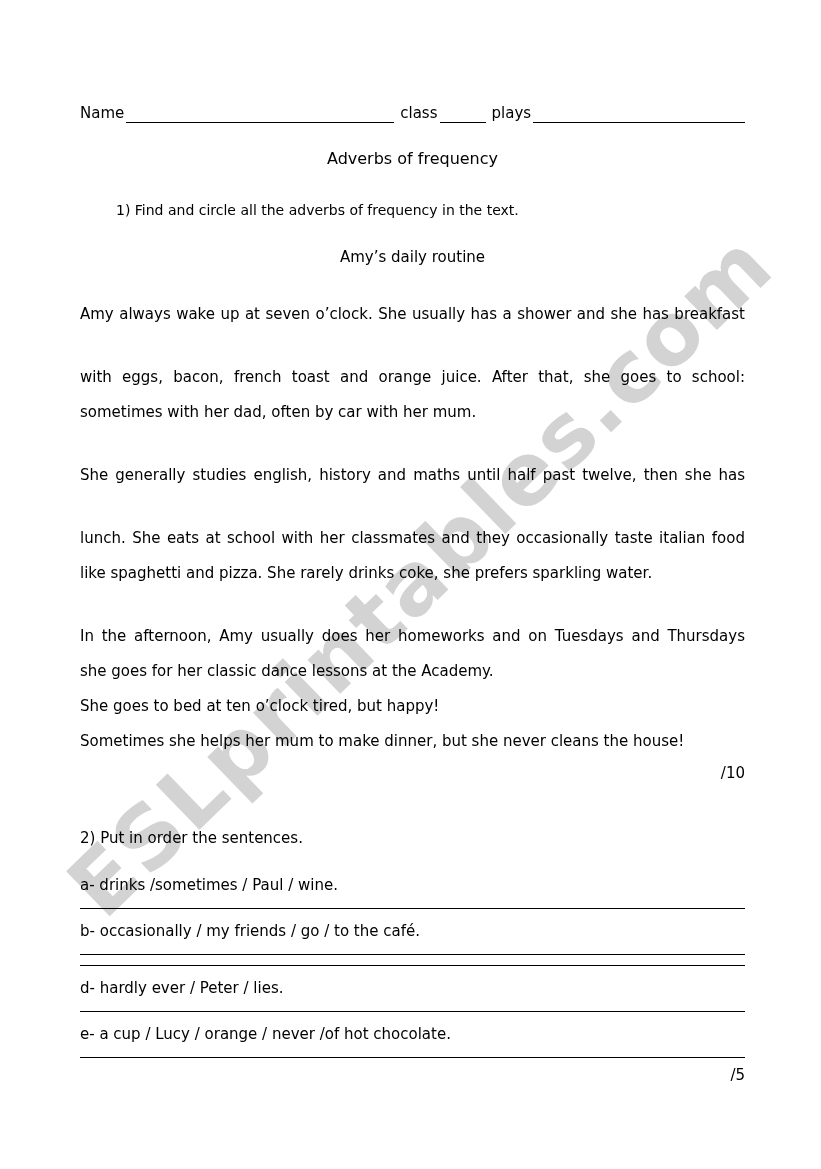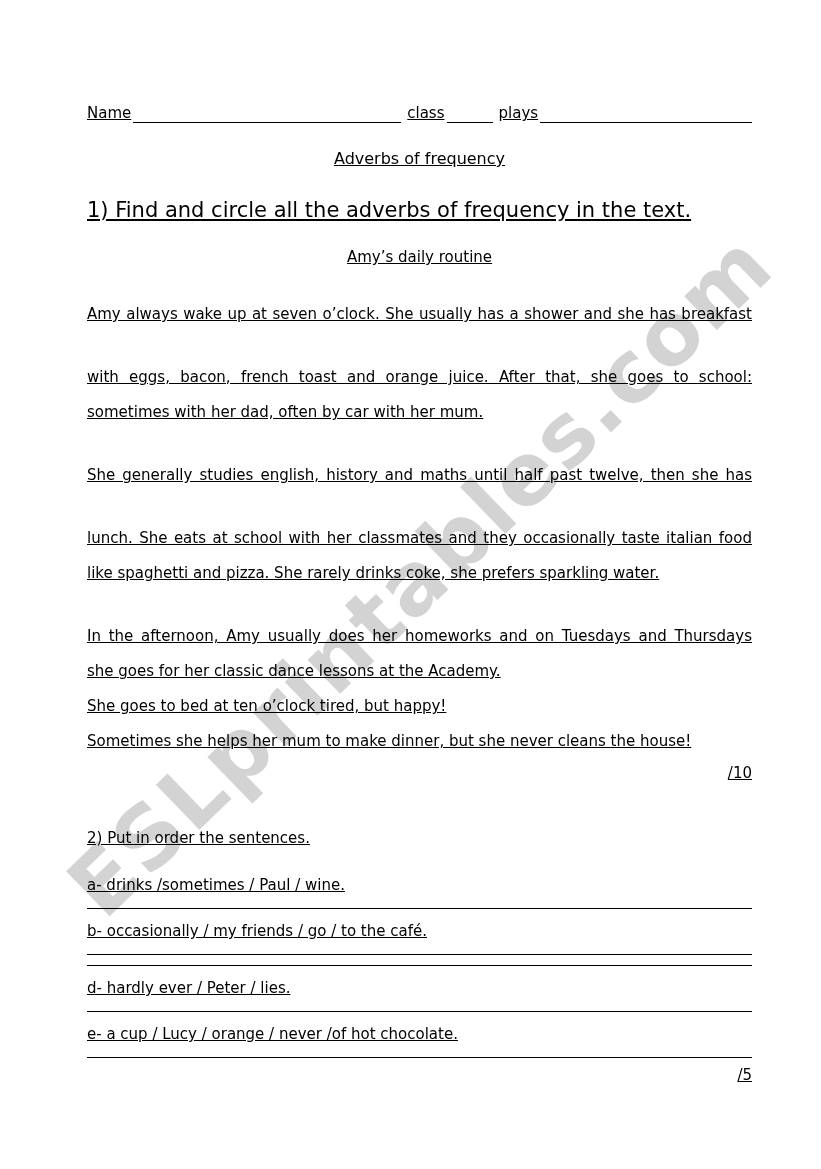--- a/index.html
+++ b/index.html
@@ -19,45 +19,44 @@
     font-weight:bold;
     color:#c9c9c9;
     opacity:0.8;
     letter-spacing:2px;
     white-space:nowrap;
     z-index:0;
     user-select:none;
   }
   .content {
     position:absolute;
-    left:87px; top:0;
+    left:80px; top:0;
     width:665px;
     z-index:1;
-    text-decoration:underline;
   }
   .name-row {
     display:flex;
     align-items:flex-end;
     margin-top:103px;
     font-size:15px;
     line-height:20px;
   }
   .name-row .lbl { padding-right:2px; }
   .u { border-bottom:1.3px solid #000; height:18px; display:inline-block; }
   .u.w1 { width:268px; }
   .u.w2 { width:46px; }
   .u.grow { flex:1 1 auto; }
   .name-row .gap { width:6px; }
   .title-block {
     margin-top:24px;
     text-align:center;
     font-size:16px;
     line-height:24px;
   }
-  .instruction1 { margin-top:27px; font-size:21px; line-height:24px; }
+  .instruction1 { margin-top:27px; font-size:14px; line-height:24px;margin-left:36px; }
   .story-title { margin-top:23px; text-align:center; font-size:15px; line-height:24px; }
   .story { margin-top:4px; }
   .story-line { font-size:15px; line-height:35px; white-space:normal; }
   .story-line.just { text-align:justify; text-align-last:justify;margin-top:28px; }
   .score { text-align:right; font-size:15px; line-height:20px; }
   .score-1 { margin-top:4px; }
   .instruction2 { margin-top:42px; font-size:15px; line-height:26px; }
   .ex2-list { margin-top:21px; }
   .ex2-item .txt { font-size:15px; line-height:26px; }
   .ex2-item .rule {

